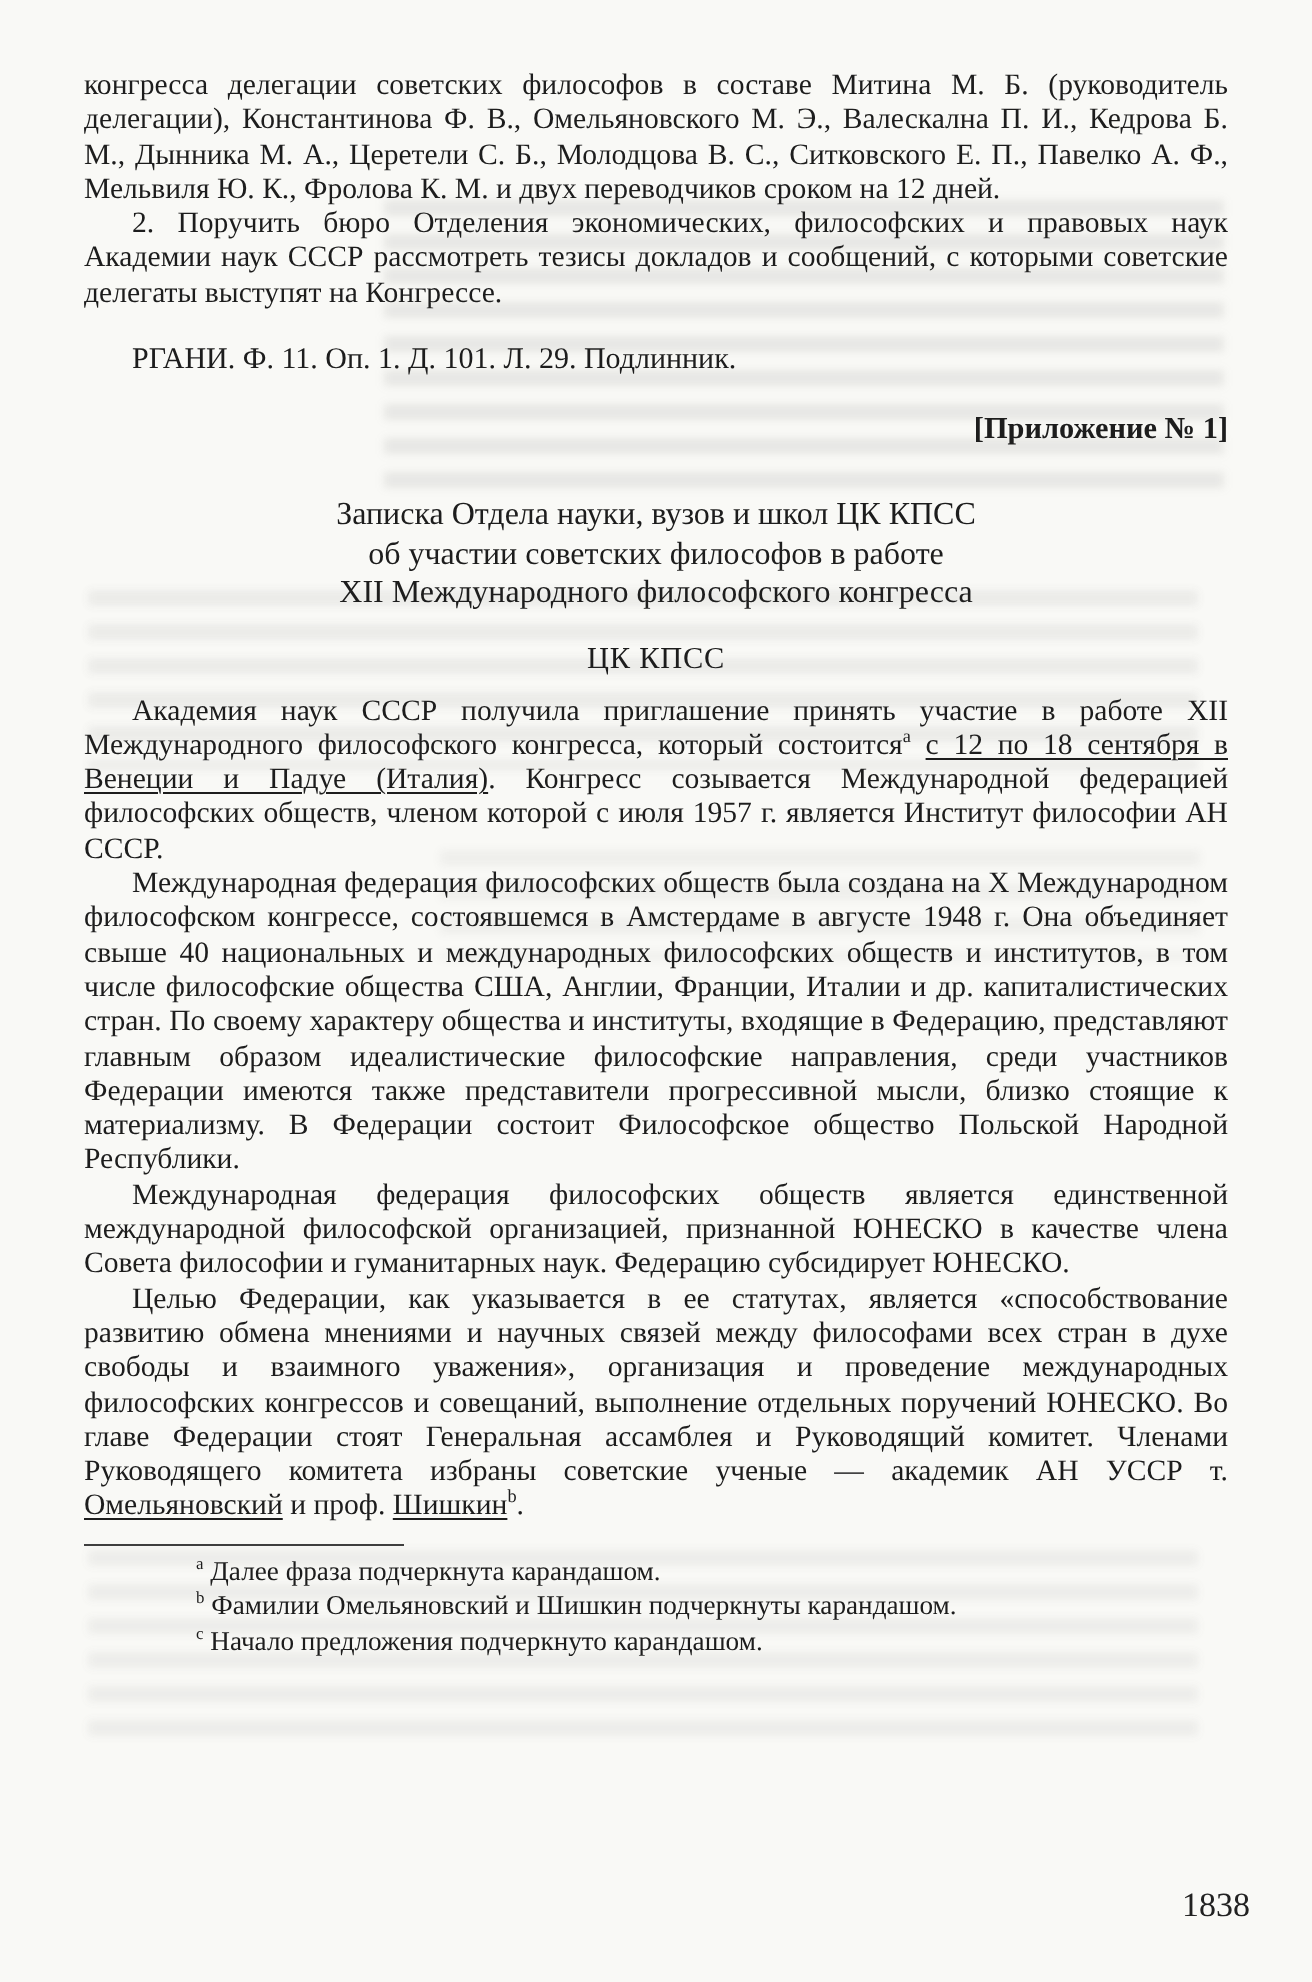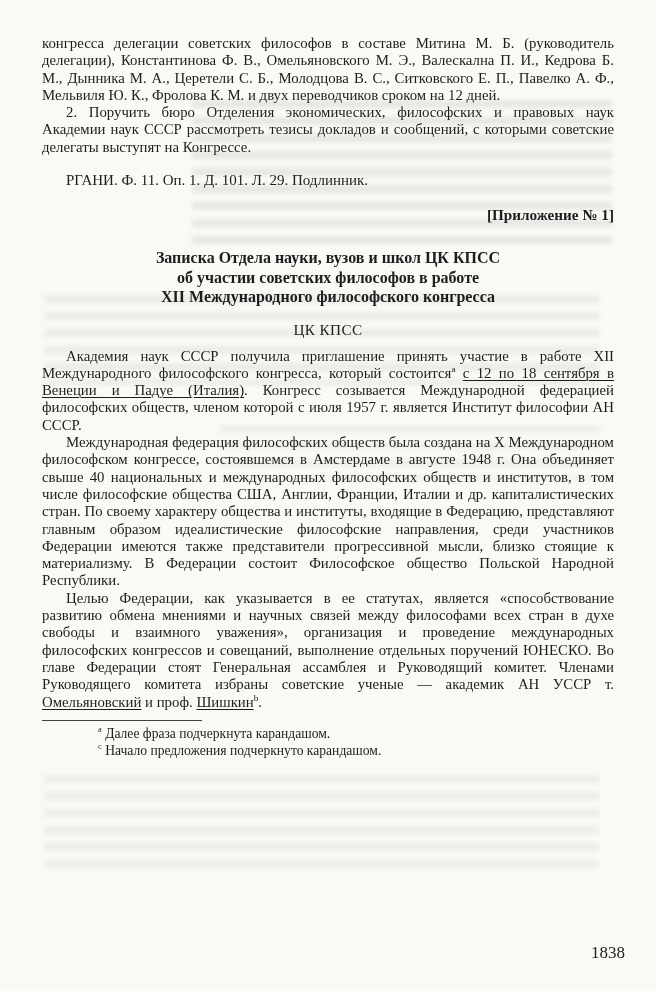--- a/index.html
+++ b/index.html
@@ -47,21 +47,21 @@
   }
   .appendix{
     margin:17px 0 0 0;
     text-align:right;
     font-weight:bold;
     font-size:15.2px;
   }
   .title{
     margin-top:24px;
     text-align:center;
-    font-weight:bold;
+    font-weight:normal;
     font-size:16px;
     line-height:19.5px;
   }
   .date{
     margin:12px 0 0 0;
     text-align:right;
     font-weight:bold;
     font-size:15.2px;
   }
   .addressee{
@@ -119,25 +119,27 @@
       <div>об участии советских философов в работе</div>
       <div>XII Международного философского конгресса</div>
     </header>
 
 
   <p class="addressee">ЦК КПСС</p>
 
   <section class="bodytext">
       <p class="para">Академия наук СССР получила приглашение принять участие в работе XII Международного философского конгресса, который состоится<sup>a</sup> <span class="u">с 12 по 18 сентября в Венеции и Падуе (Италия)</span>. Конгресс созывается Международной федерацией философских обществ, членом которой с июля 1957 г. является Институт философии АН СССР.</p>
       <p class="para">Международная федерация философских обществ была создана на X Международном философском конгрессе, состоявшемся в Амстердаме в августе 1948 г. Она объединяет свыше 40 национальных и международных философских обществ и институтов, в том числе философские общества США, Англии, Франции, Италии и др. капиталистических стран. По своему характеру общества и институты, входящие в Федерацию, представляют главным образом идеалистические философские направления, среди участников Федерации имеются также представители прогрессивной мысли, близко стоящие к материализму. В Федерации состоит Философское общество Польской Народной Республики.</p>
+      <p class="para">Международная федерация философских обществ является единственной международной философской организацией, признанной ЮНЕСКО в качестве члена Совета философии и гуманитарных наук. Федерацию субсидирует ЮНЕСКО.</p>
       <p class="para">Целью Федерации, как указывается в ее статутах, является «способствование развитию обмена мнениями и научных связей между философами всех стран в духе свободы и взаимного уважения», организация и проведение международных философских конгрессов и совещаний, выполнение отдельных поручений ЮНЕСКО. Во главе Федерации стоят Генеральная ассамблея и Руководящий комитет. Членами Руководящего комитета избраны советские ученые — академик АН УССР т. <span class="u">Омельяновский</span> и проф. <span class="u">Шишкин</span><sup>b</sup>.</p>
     </section>
 
   <div class="fnrule"></div>
 
   <section class="footnotes">
       <div class="fn"><sup>a</sup> Далее фраза подчеркнута карандашом.</div>
+      <div class="fn"><sup>b</sup> Фамилии Омельяновский и Шишкин подчеркнуты карандашом.</div>
       <div class="fn"><sup>c</sup> Начало предложения подчеркнуто карандашом.</div>
     </section>
 
   <div class="pagenum">1838</div>
 
 </div>
 
 </body></html>

